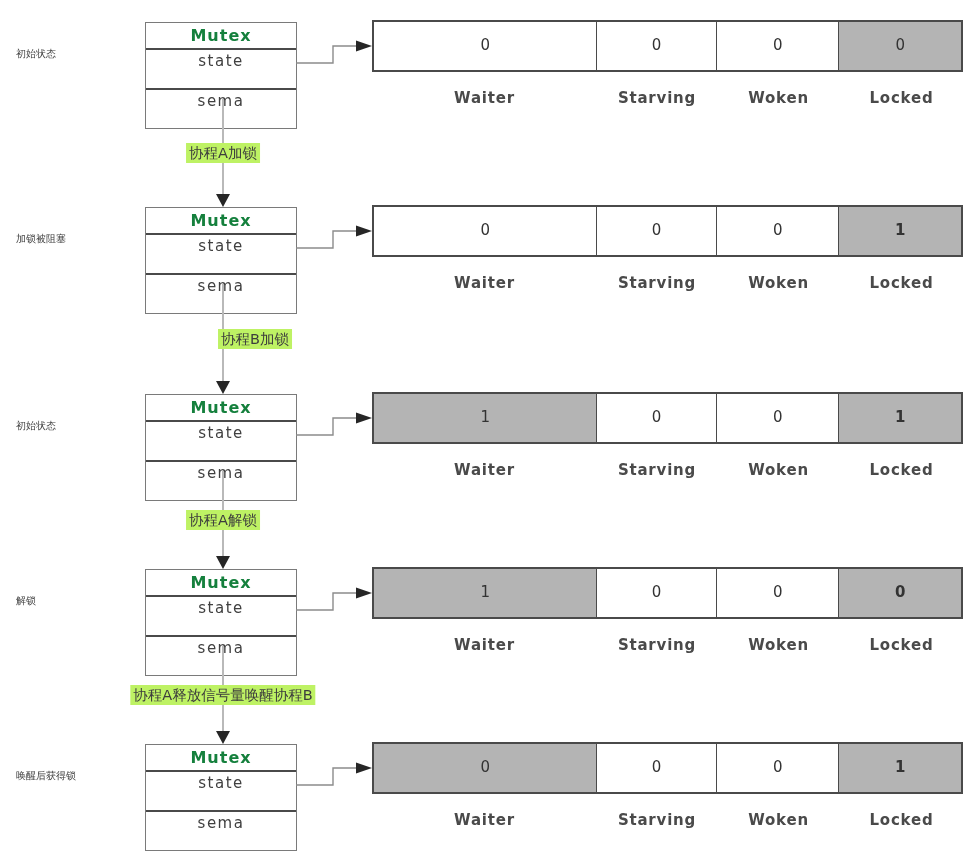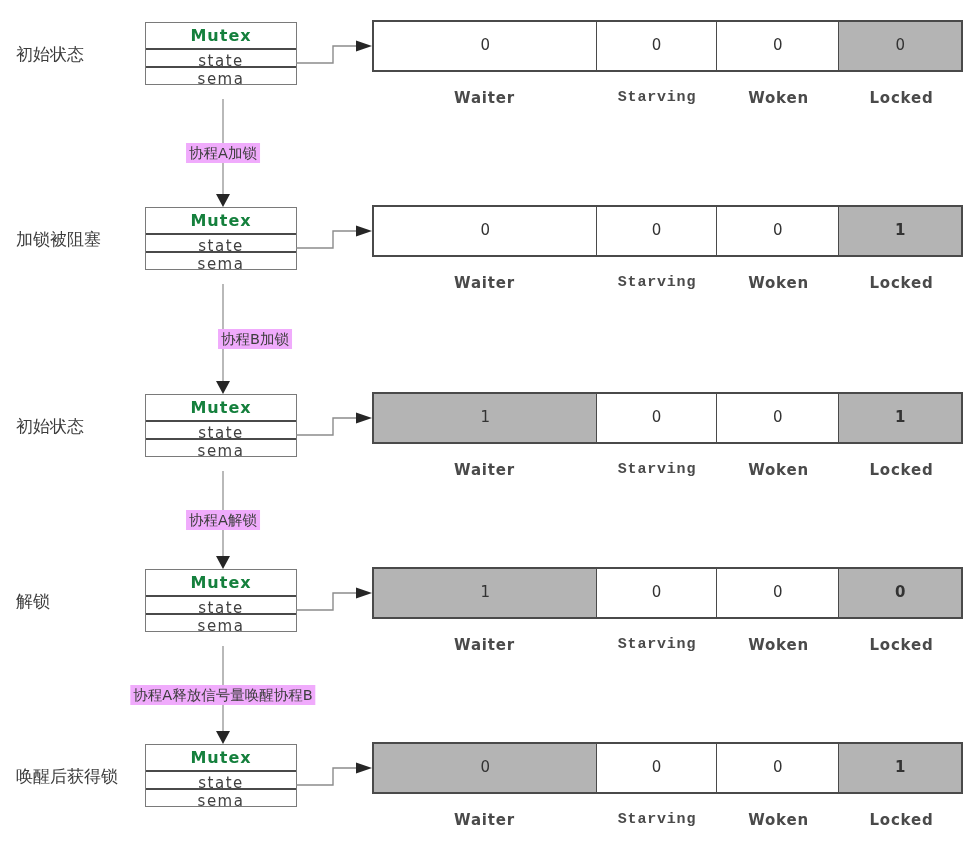--- a/index.html
+++ b/index.html
@@ -5,34 +5,34 @@
   html,body{margin:0;padding:0;background:#ffffff;}
   #canvas{
     position:relative;width:974px;height:851px;background:#ffffff;overflow:hidden;
     font-family:"DejaVu Sans","Liberation Sans",sans-serif;
   }
   .section{position:absolute;left:0;width:974px;height:0;overflow:visible;}
 
   
   .stage-label{
     position:absolute;left:16px;top:24px;height:20px;line-height:20px;
-    font-size:17px;color:var(--text,#3d3d3d);white-space:nowrap;
+    font-size:10px;color:var(--text,#3d3d3d);white-space:nowrap;
   }
 
   
   .mutex-box{
     position:absolute;left:145px;top:2px;width:152px;
     border:1.5px solid var(--box_border,#7a7a7a);background:#fff;box-sizing:border-box;
   }
   .mutex-header{
     height:25px;line-height:25px;text-align:center;
     font-weight:bold;font-size:16px;letter-spacing:1px;color:#15803d;
   }
   .mutex-field{
-    height:18px;line-height:23px;text-align:center;box-sizing:border-box;
+    height:40px;line-height:23px;text-align:center;box-sizing:border-box;
     border-top:2px solid var(--table_border,#4a4a4a);
     font-size:15px;letter-spacing:1.5px;color:#404040;
   }
 
   
   .connector{position:absolute;left:295px;top:16px;width:78px;height:42px;}
 
   
   .bit-table{
     position:absolute;left:372px;top:0;width:591px;height:52px;display:flex;
@@ -50,34 +50,34 @@
   .bit-cell.hl{background:var(--cell_highlight,#b4b4b4);}
   .bit-cell.bold{font-weight:bold;}
 
   
   .col-labels{position:absolute;left:372px;top:68px;width:591px;height:20px;display:flex;}
   .col-label{
     flex:1 1 0;text-align:center;line-height:20px;
     font-weight:bold;font-size:15px;letter-spacing:0.8px;color:#4a4a4a;white-space:nowrap;
   }
   .col-label.c0{flex-grow:225;}
-  .col-label.c1{flex-grow:120;font-family:Liberation Mono, monospace;}
+  .col-label.c1{flex-grow:120;}
   .col-label.c2{flex-grow:123;}
   .col-label.c3{flex-grow:123;}
 
   
   .t-line{position:absolute;left:222px;width:1.5px;background:var(--transition_line,#b9b9b9);}
   .t-arrow{
     position:absolute;left:215.5px;width:0;height:0;
     border-left:7px solid transparent;border-right:7px solid transparent;
     border-top:13px solid var(--arrow,#262626);
   }
   .t-label{
     position:absolute;left:223px;transform:translateX(-50%);height:20px;line-height:20px;
-    background:#f0abfc;padding:0 3px;font-size:14.5px;color:var(--text,#3d3d3d);white-space:nowrap;z-index:2;
+    background:#bef264;padding:0 3px;font-size:14.5px;color:var(--text,#3d3d3d);white-space:nowrap;z-index:2;
   }
 </style>
 </head>
 <body>
 
 <div id="canvas">
 
 <div class="section" style="top: 20px;">
 
       <div class="stage-label">初始状态</div>

